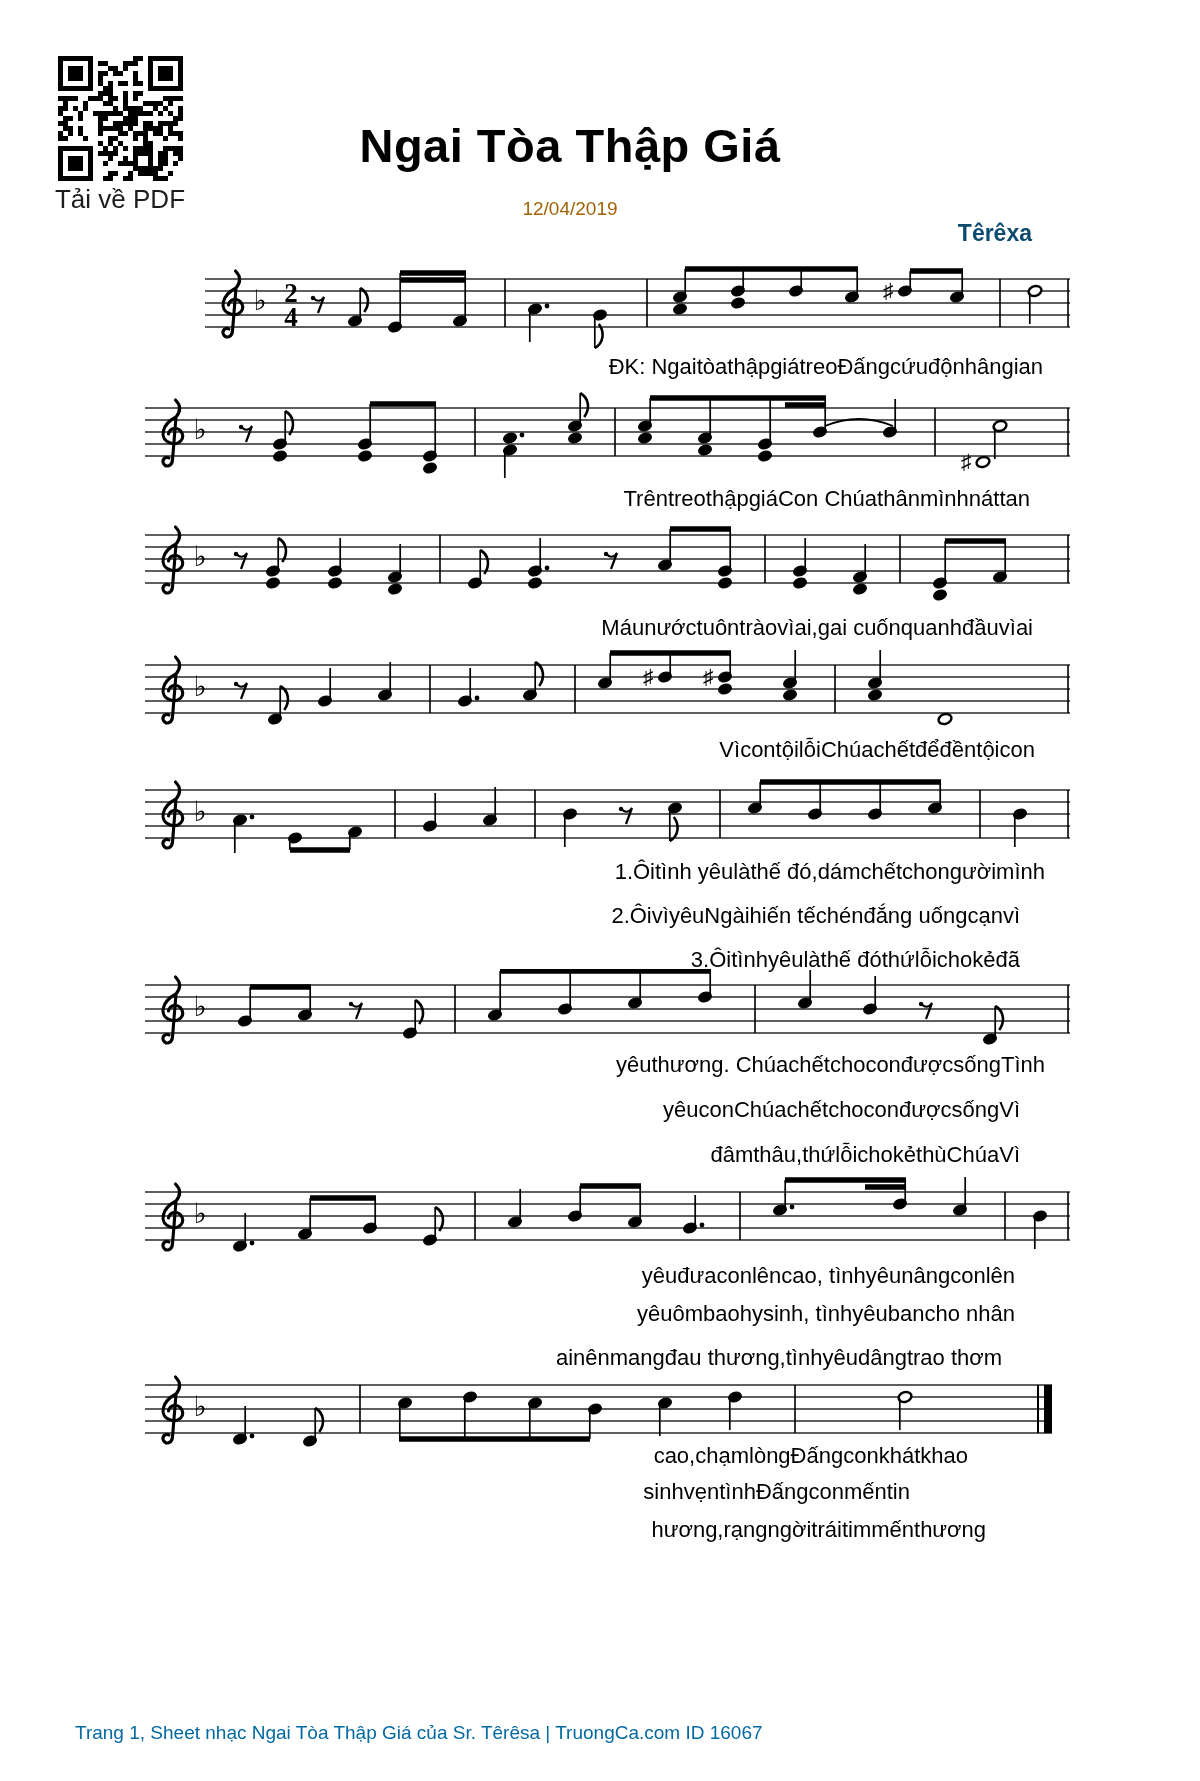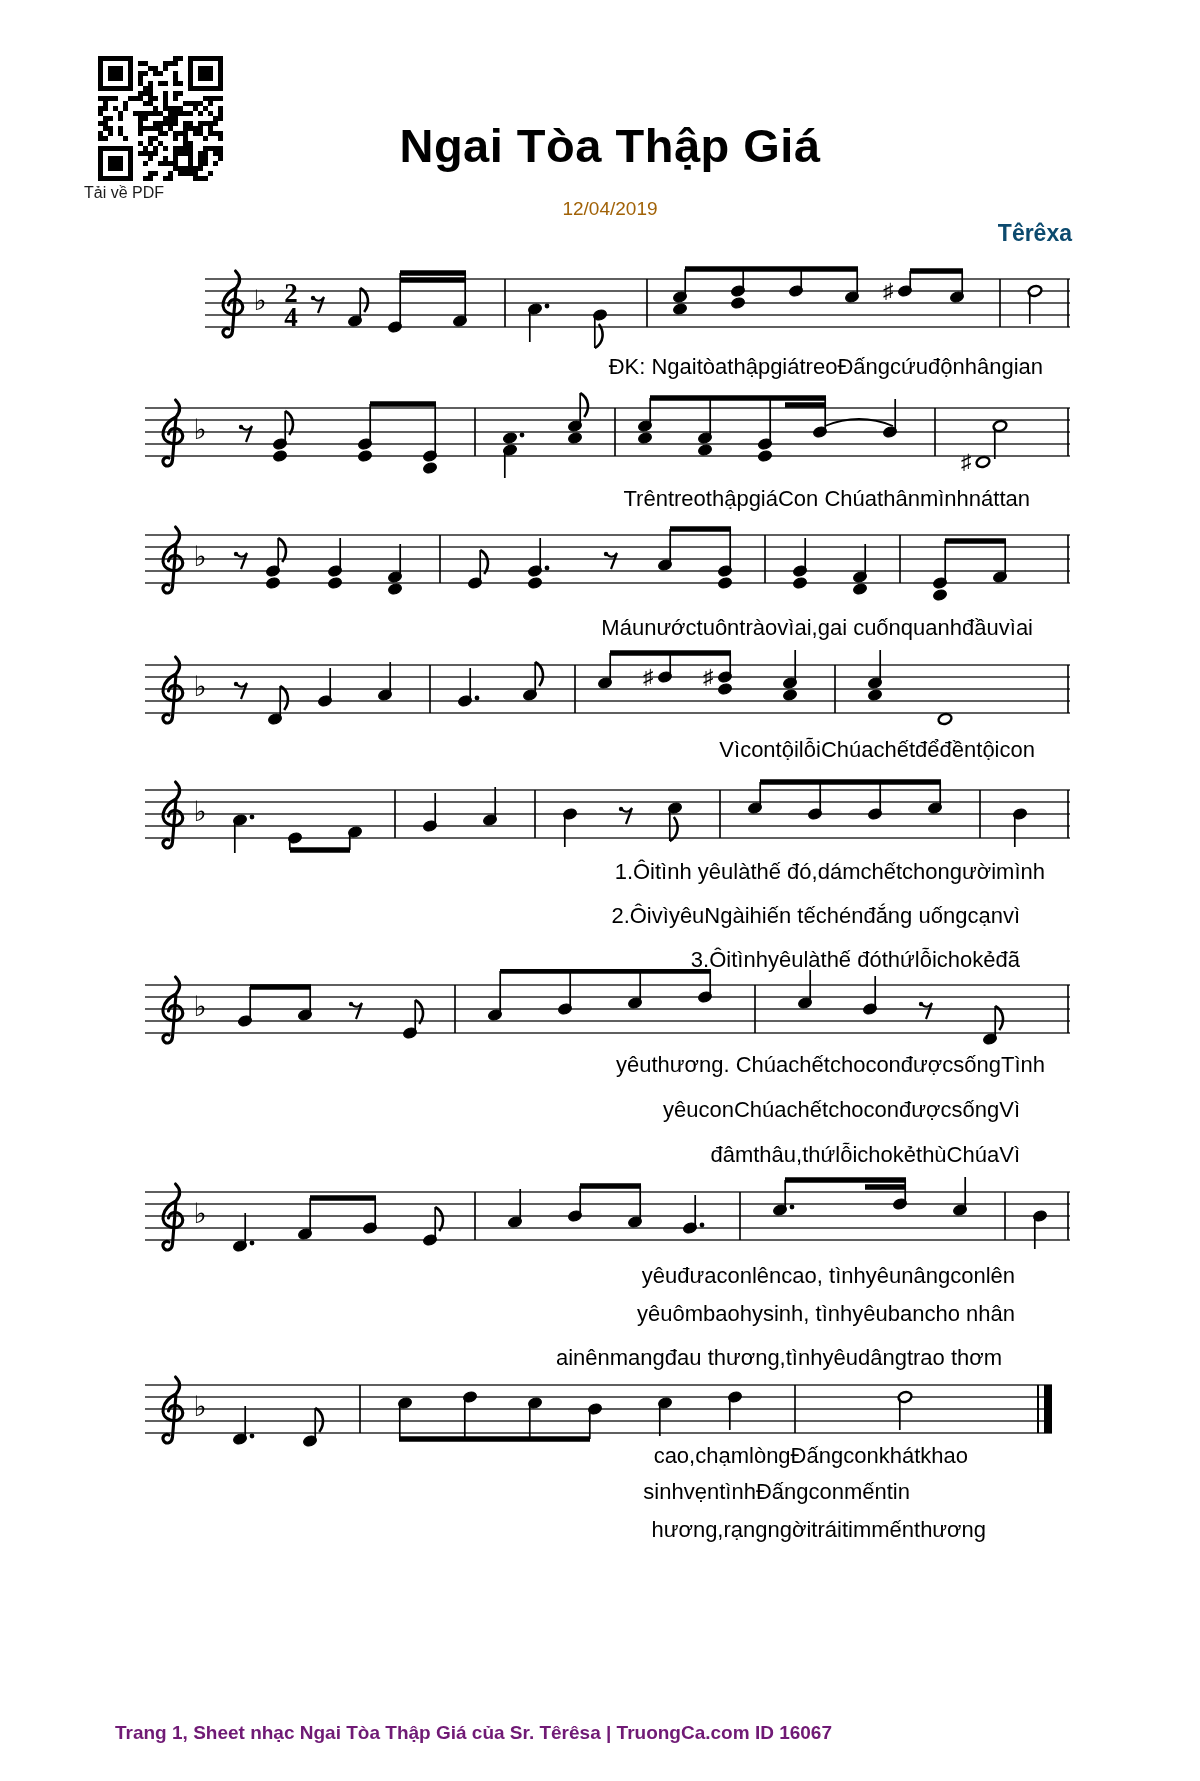--- a/index.html
+++ b/index.html
@@ -1,26 +1,26 @@
 <!DOCTYPE html>
 <html><head>
 <meta charset="utf-8">
 <style>
   html,body{margin:0;padding:0;}
   body{
     width:1200px;height:1781px;background:#ffffff;position:relative;
     font-family:"Liberation Sans", sans-serif;color:#111;overflow:hidden;
   }
-  .abs{position:absolute;padding-left:40px;}
+  .abs{position:absolute;}
   #qr{top:56px;left:58px;width:125px;height:125px;cursor:pointer;}
-  #qr-label{top:184px;left:44px;width:152px;font-size:16px;color:#1c1c1c;cursor:pointer;}
+  #qr-label{top:184px;left:44px;width:152px;text-align:center;font-size:26px;color:#1c1c1c;cursor:pointer;}
   #title{top:118px;left:0;width:1140px;text-align:center;font-size:47px;font-weight:bold;color:#000;margin:0;letter-spacing:.5px;}
   #date{top:198px;left:0;width:1140px;text-align:center;font-size:19px;color:#a16207;}
   #author{top:220px;left:0;width:1032px;text-align:right;font-size:23px;font-weight:bold;color:#0c4a6e;}
-  #footer{top:1722px;left:75px;font-size:19px;color:#701a75;font-weight:bold;}
+  #footer{top:1722px;left:75px;font-size:19px;color:#0369a1;}
   .sys{position:absolute;}
   .lyric-row{position:absolute;display:flex;justify-content:flex-end;
     font-size:22px;color:#000000;white-space:nowrap;line-height:1.2;}
   .lr-0{top:354px;left:243px;width:800px}
   .lr-1{top:486px;left:213px;width:817px}
   .lr-2{top:615px;left:196px;width:837px}
   .lr-3{top:737px;left:215px;width:820px}
   .lr-4{top:859px;left:215px;width:830px}
   .lr-5{top:903px;left:215px;width:805px}
   .lr-6{top:947px;left:215px;width:805px}

